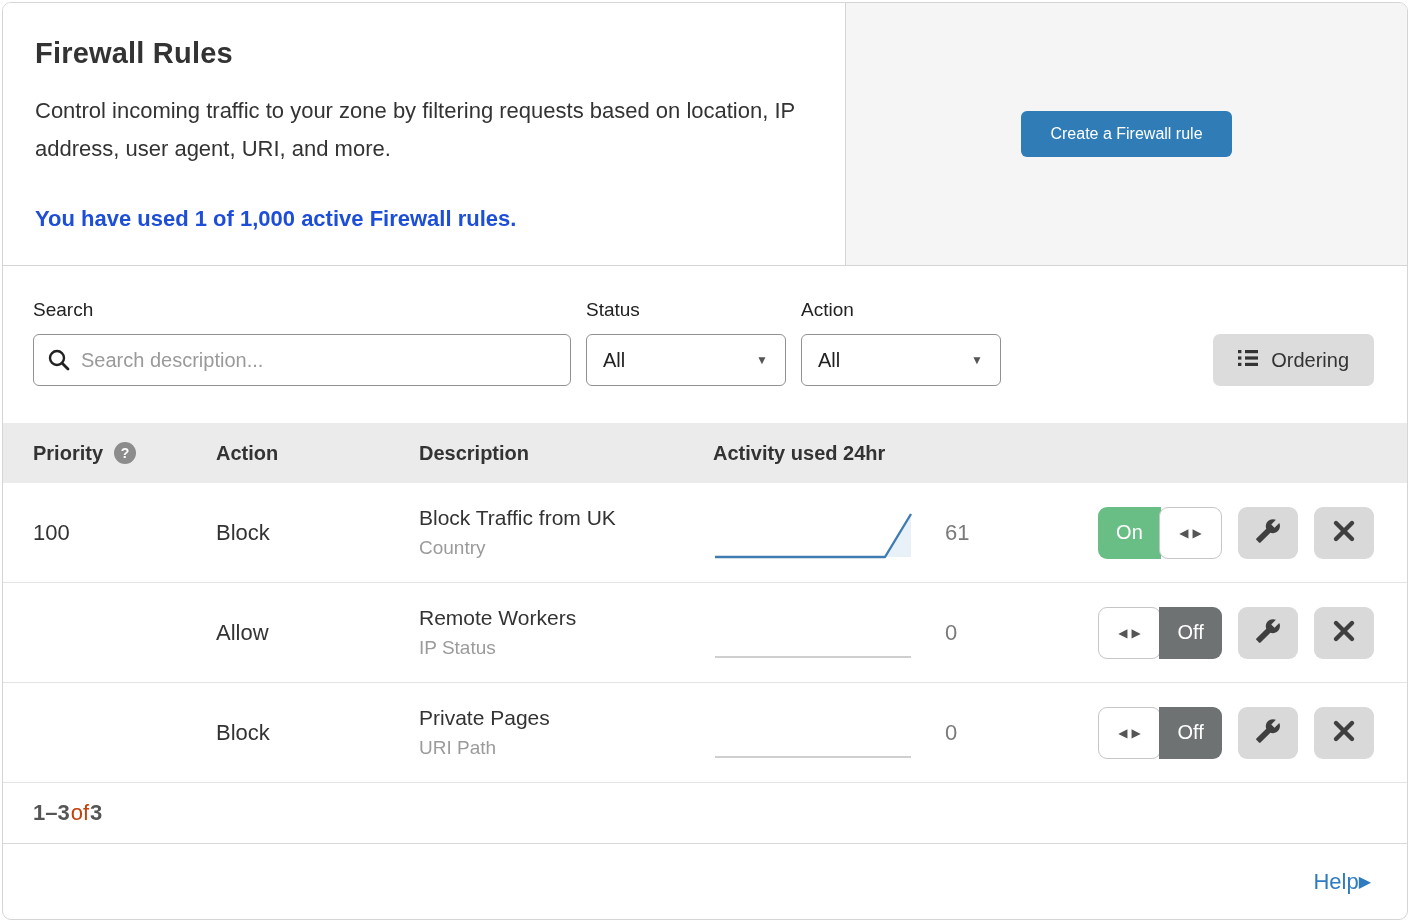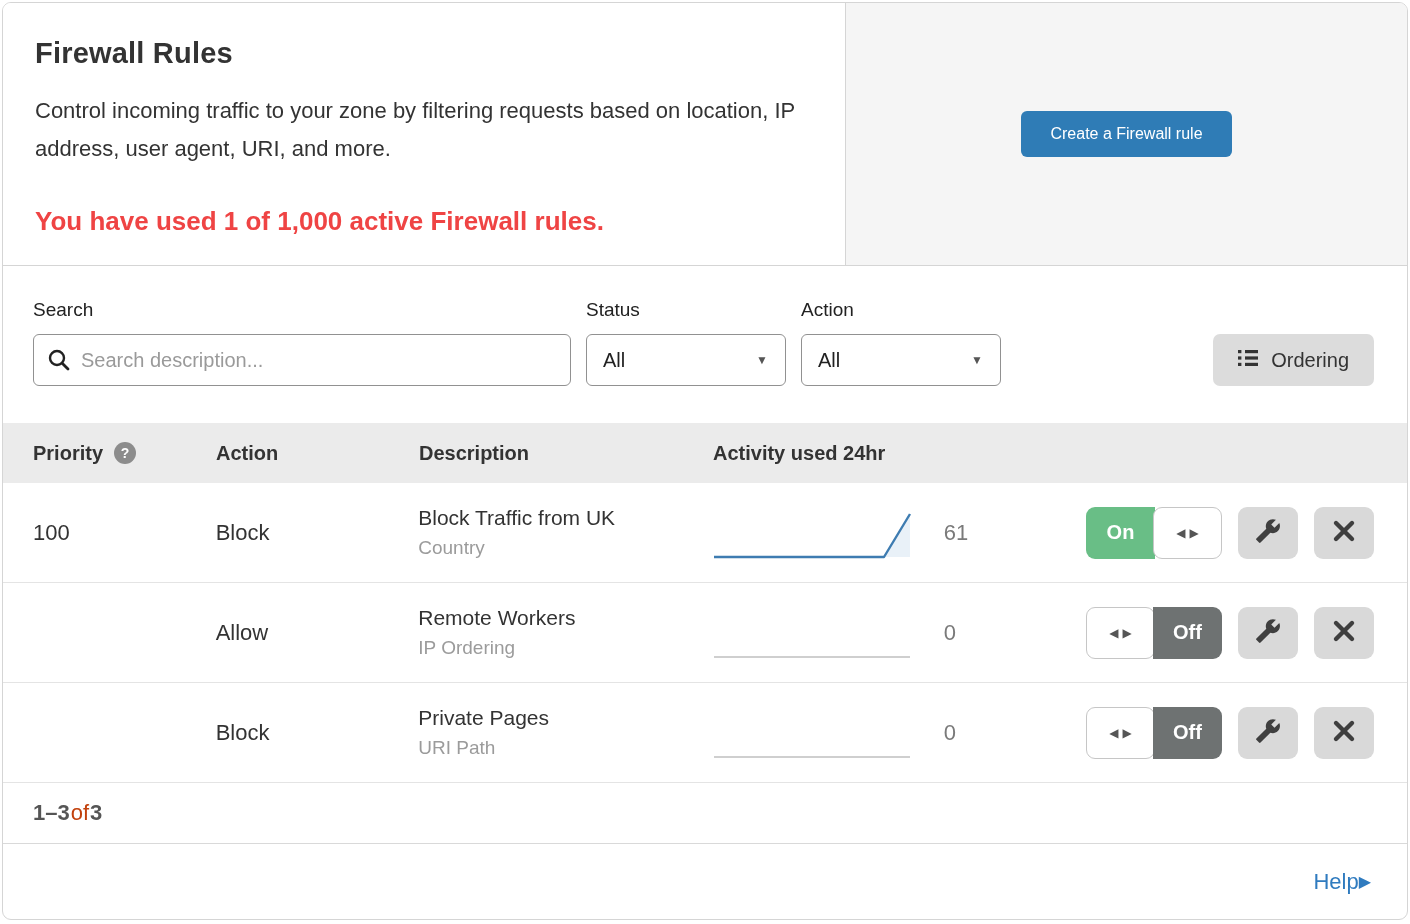--- a/index.html
+++ b/index.html
@@ -51,23 +51,23 @@
   }
   .page-desc {
     margin-top: 22px;
     font-size: 22px;
     line-height: 1.72;
     color: #333;
     max-width: 775px;
   }
   .usage-note {
     margin-top: 38px;
-    font-size: 26px;
+    font-size: 22px;
     font-weight: bold;
-    color: #ef4444;
+    color: #1d4ed8;
   }
   .create-btn {
     background: #2f7cb6;
     color: #fff;
     border: none;
     border-radius: 6px;
     font-family: inherit;
     font-size: 16px;
     padding: 14px 29px;
     cursor: pointer;
@@ -193,24 +193,23 @@
   .activity-count {
     font-size: 22px;
     color: #7a7a7a;
     margin-left: 27px;
   }
 
   
   .toggle {
     display: flex;
     align-items: center;
-    width: 136px;
-    height: 52px;
-    cursor: pointer;
-    font-weight: bold;
+    width: 124px;
+    height: 52px;
+    cursor: pointer;
   }
   .toggle-seg {
     width: 69px;
     height: 52px;
     display: flex;
     align-items: center;
     justify-content: center;
     font-size: 20px;
     color: #fff;
   }
@@ -384,21 +383,21 @@
         </span>
       </button>
     </div>
   </div>
 
   <div class="tbl-row rule-row">
     <div class="col-priority cell-text"></div>
     <div class="col-action cell-text">Allow</div>
     <div class="col-desc">
       <div class="rule-title">Remote Workers</div>
-      <div class="rule-subtitle">IP Ordering</div>
+      <div class="rule-subtitle">IP Status</div>
     </div>
     <div class="col-activity">
       <span class="spark">
         <svg width="205" height="58" viewBox="0 0 205 58">
           <line x1="2" y1="53" x2="198" y2="53" stroke="#cfcfcf" stroke-width="2"></line>
         </svg>
       </span>
       <span class="activity-count">0</span>
     </div>
     <div class="col-controls">

